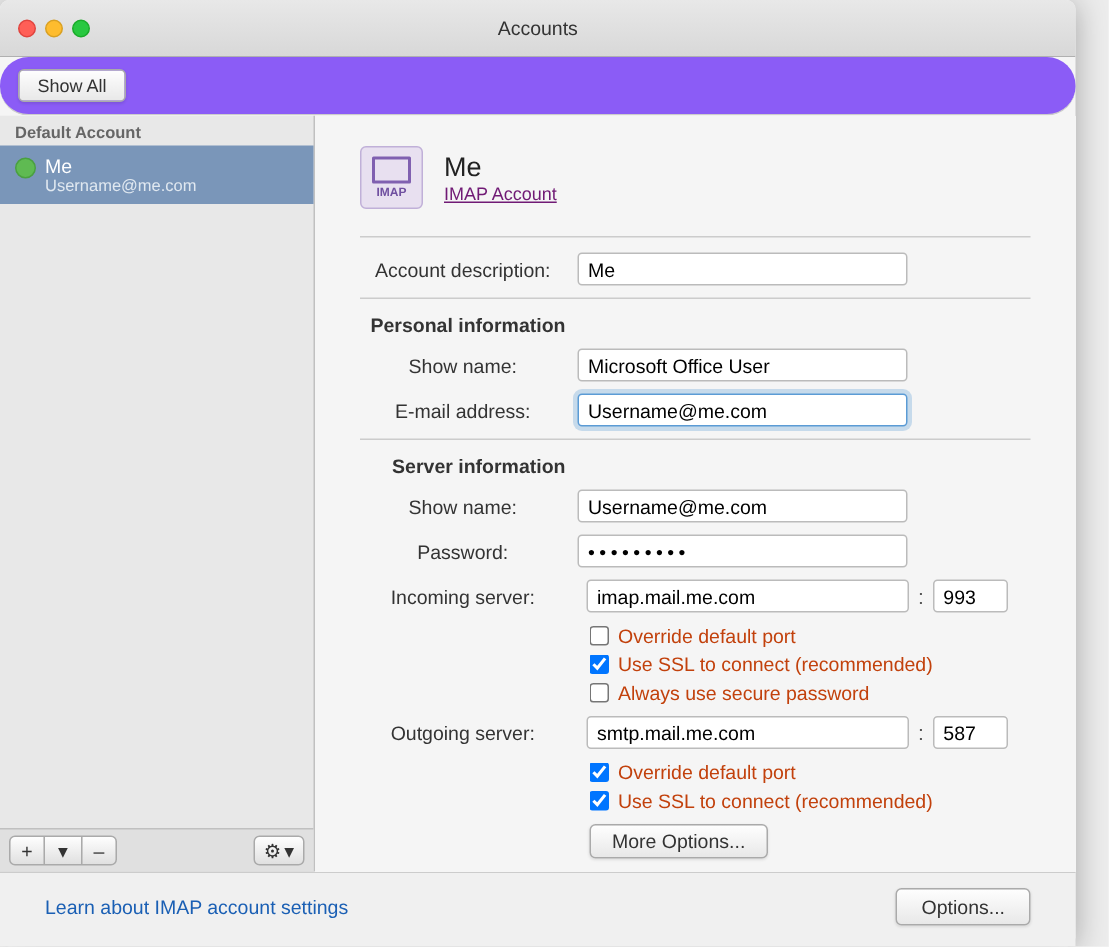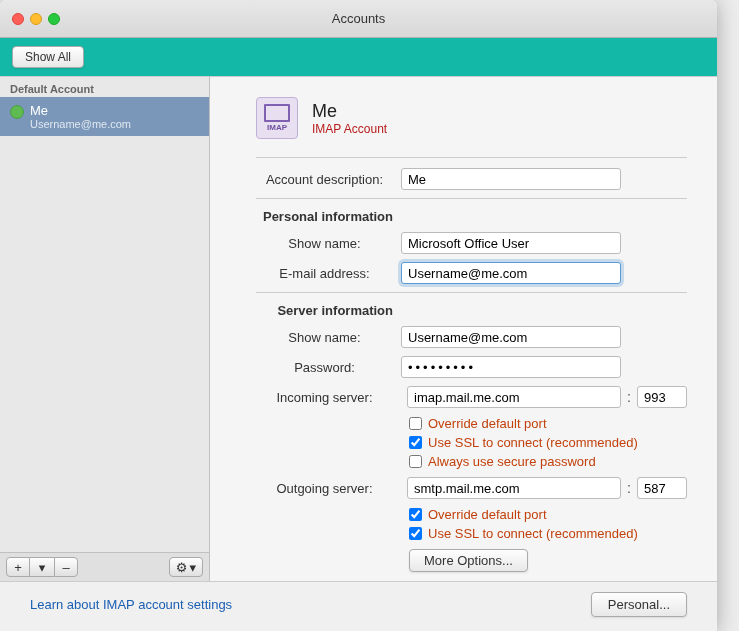--- a/index.html
+++ b/index.html
@@ -47,39 +47,39 @@
     .tl-close { background: #ff5f57; border: 1px solid #e0443e; }
     .tl-minimize { background: #febc2e; border: 1px solid #d9a022; }
     .tl-maximize { background: #28c840; border: 1px solid #1aab29; }
     .titlebar-title {
       font-size: 13px;
       font-weight: 500;
       color: #333;
     }
     .toolbar {
       padding: 8px 12px;
-      background: #14b8a6;
+      background: #8b5cf6;
       border-bottom: 1px solid #ccc;
       flex-shrink: 0;
+      border-radius: 19px;
     }
     .show-all-btn {
       background: linear-gradient(to bottom, #fefefe, #e8e8e8);
       border: 1px solid #aaa;
       border-radius: 4px;
       padding: 3px 12px;
       font-size: 12px;
       cursor: pointer;
       color: #333;
       box-shadow: 0 1px 2px rgba(0,0,0,0.1);
     }
     .content {
       display: flex;
       flex: 1;
       overflow: hidden;
-      gap: 16px;
     }
     .sidebar {
       width: 210px;
       background: #e8e8e8;
       border-right: 1px solid #c0c0c0;
       display: flex;
       flex-direction: column;
       flex-shrink: 0;
     }
     .sidebar-header {
@@ -191,21 +191,21 @@
     .imap-icon-envelope::after {
       content: '';
       position: absolute;
       top: 0; left: 0; right: 0;
       height: 10px;
       border-bottom: 2px solid #8060b0;
       clip-path: polygon(0 0, 50% 60%, 100% 0);
     }
     .account-title-group { }
     .account-name { font-size: 18px; font-weight: 400; color: #222; }
-    .account-type { font-size: 12px; color: #b91c1c; }
+    .account-type { font-size: 12px; color: #701a75; text-decoration: underline; }
     .divider { height: 1px; background: #ccc; margin: 4px 0 10px 0; }
     .form-row {
       display: flex;
       align-items: center;
       margin-bottom: 8px;
     }
     .form-label {
       text-align: center;
       min-width: 145px;
       padding-right: 8px;
@@ -432,15 +432,15 @@
 
       <div class="more-options-row" style="margin-top:8px;">
         <button class="more-options-btn">More Options...</button>
       </div>
 
     </div>
   </div>
 
   <div class="bottom-bar">
     <a class="learn-link" href="#">Learn about IMAP account settings</a>
-    <button class="advanced-btn">Personal...</button>
+    <button class="advanced-btn">Options...</button>
   </div>
 </div>
 
 </body></html>

